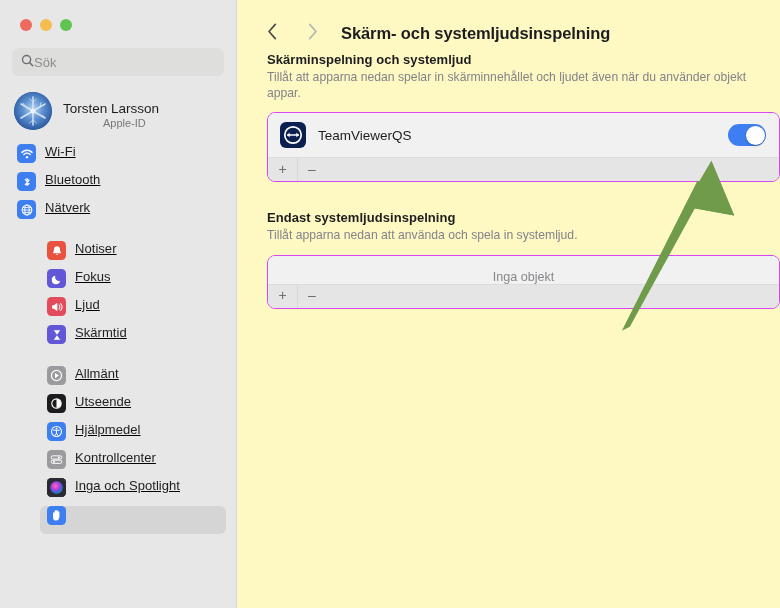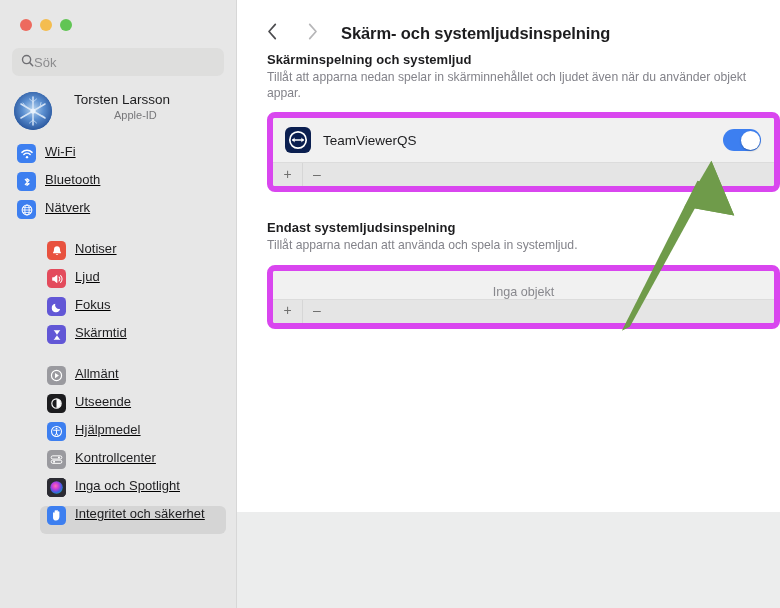--- a/index.html
+++ b/index.html
@@ -56,22 +56,22 @@
   }
   .search-icon { flex: 0 0 auto; display:block; }
   .search-ph {
     font-size: 13px;
     color: #8c8c8e;
     letter-spacing: .1px;
   }
 
   .account {
     display: flex;
-    align-items: flex-start;
-    gap: 22px;
+    align-items: flex-end;
+    gap: 11px;
     padding: 16px 0 0 14px;
   }
   .avatar {
     width: 38px; height: 38px;
     border-radius: 50%;
     flex: 0 0 38px;
     overflow: hidden;
     background: #2d62ad;
     position: relative;
   }
@@ -115,22 +115,22 @@
     display: flex;
     align-items: center;
     justify-content: center;
     overflow: hidden;
   }
 
   
   .content {
     position: relative;
     flex: 1 1 auto;
-    height: 512px;
-    background: #ffffff;
+    height: 608px;
+    background: #fef9c3;
     overflow: hidden;
   }
 
   .toolbar {
     display: flex;
     align-items: center;
     gap: 0px;
     padding: 15px 0 0 20px;
     height: 52px;
   }
@@ -162,21 +162,21 @@
     color: #83838a;
     line-height: 1.33;
     margin-top: 2px;
     max-width: 490px;
   }
 
   .card {
     margin-top: 11px;
     background: #f1f1f1;
     border-radius: 8px;
-    border: 6px solid #d946ef;
+    border: 1px solid #d946ef;
     overflow: hidden;
   }
 
   .app-row {
     display: flex;
     align-items: center;
     height: 44px;
     padding: 0 13px 0 12px;
     background: #f1f1f1;
   }
@@ -356,35 +356,35 @@
       <div class="nav-item">
         <span class="nav-icon" style="background:#e8523f">
           <svg width="14" height="14" viewBox="0 0 16 16">
             <path d="M8 2.6c-2.1 0-3.4 1.5-3.4 3.4 0 2.4-.7 3.2-1.2 3.8-.2.3 0 .7.4.7h8.4c.4 0 .6-.4.4-.7-.5-.6-1.2-1.4-1.2-3.8 0-1.9-1.3-3.4-3.4-3.4z" fill="#fff"></path>
             <path d="M6.6 11.6a1.45 1.45 0 0 0 2.8 0z" fill="#fff"></path>
           </svg>
         </span>
         <span class="nav-label">Notiser</span>
       </div>
       <div class="nav-item">
+        <span class="nav-icon" style="background:#6257d6">
+          <svg width="14" height="14" viewBox="0 0 16 16">
+            <path d="M11.6 10.1A4.6 4.6 0 0 1 6 4.3a4.85 4.85 0 1 0 5.6 5.8z" fill="#fff"></path>
+          </svg>
+        </span>
+        <span class="nav-label">Fokus</span>
+      </div>
+      <div class="nav-item">
         <span class="nav-icon" style="background:#e34b5c">
           <svg width="14" height="14" viewBox="0 0 16 16">
             <path d="M7.4 3.6 4.7 6H3.1a.6.6 0 0 0-.6.6v2.8c0 .33.27.6.6.6h1.6l2.7 2.4c.38.34.98.07.98-.45V4.05c0-.52-.6-.79-.98-.45z" fill="#fff"></path>
             <path d="M10.2 5.7a3 3 0 0 1 0 4.6M12.1 4.1a5.3 5.3 0 0 1 0 7.8" fill="none" stroke="#fff" stroke-width="1.15" stroke-linecap="round"></path>
           </svg>
         </span>
         <span class="nav-label">Ljud</span>
-      </div>
-      <div class="nav-item">
-        <span class="nav-icon" style="background:#6257d6">
-          <svg width="14" height="14" viewBox="0 0 16 16">
-            <path d="M11.6 10.1A4.6 4.6 0 0 1 6 4.3a4.85 4.85 0 1 0 5.6 5.8z" fill="#fff"></path>
-          </svg>
-        </span>
-        <span class="nav-label">Fokus</span>
       </div>
       <div class="nav-item">
         <span class="nav-icon" style="background:#6257d6">
           <svg width="14" height="14" viewBox="0 0 16 16">
             <path d="M5 3.2h6M5 12.8h6" stroke="#fff" stroke-width="1.3" stroke-linecap="round"></path>
             <path d="M5.6 3.4c0 2 2.4 3.2 2.4 4.6s-2.4 2.6-2.4 4.6h4.8c0-2-2.4-3.2-2.4-4.6S10.4 5.4 10.4 3.4z" fill="#fff"></path>
           </svg>
         </span>
         <span class="nav-label">Skärmtid</span>
       </div>
@@ -446,21 +446,20 @@
           </svg>
         </span>
         <span class="nav-label">Inga och Spotlight</span>
       </div>
       <div class="nav-item selected">
         <span class="nav-icon" style="background:#3d7ff0">
           <svg width="15" height="15" viewBox="0 0 16 16">
             <path d="M4.3 8.2V5.5a.85.85 0 0 1 1.7 0v1.2V3.3a.85.85 0 0 1 1.7 0v3.2V2.9a.85.85 0 0 1 1.7 0v3.6V4.2a.85.85 0 0 1 1.7 0v5.1c0 2.4-1.5 4.1-3.6 4.1-2 0-3.2-1.2-3.2-3.1z" fill="#fff"></path>
           </svg>
         </span>
-        <span class="nav-label">Integritet och säkerhet</span>
       </div>
     </div>
   </div>
 
   <div class="content">
 
     <div class="toolbar">
       <div class="chev-btn">
         <span>
           <svg width="11" height="17" viewBox="0 0 11 17">

